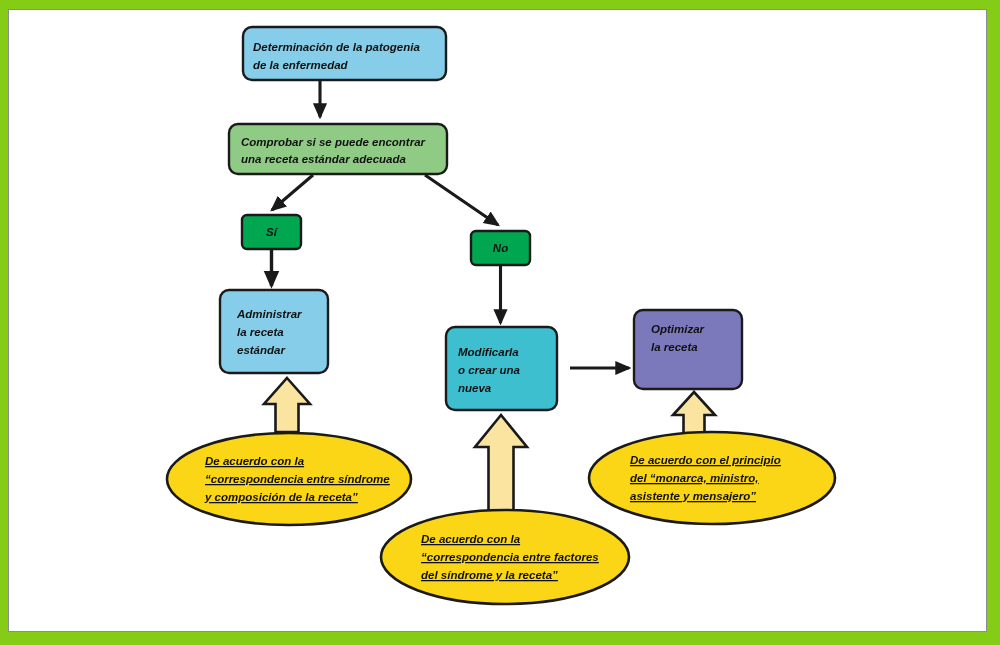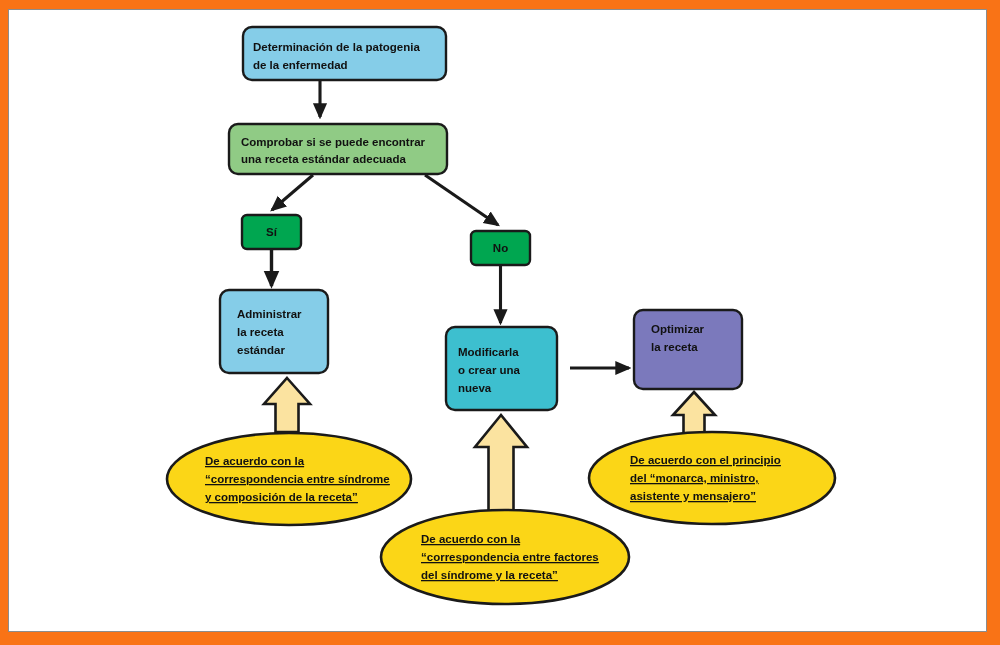--- a/index.html
+++ b/index.html
@@ -10,21 +10,22 @@
   body {
     width: 1000px;
     height: 645px;
     font-family: "Liberation Sans", sans-serif;
     overflow: hidden;
   }
   #canvas {
     position: relative;
     width: 1000px;
     height: 645px;
-    background: #f97316;
+    background: #84cc16;
+    font-style: italic;
   }
   #frame {
     position: absolute;
     left: 8px;
     top: 9px;
     width: 979px;
     height: 623px;
     border: 1px solid #8c8c8c;
     box-sizing: border-box;
     background: #ffffff;

